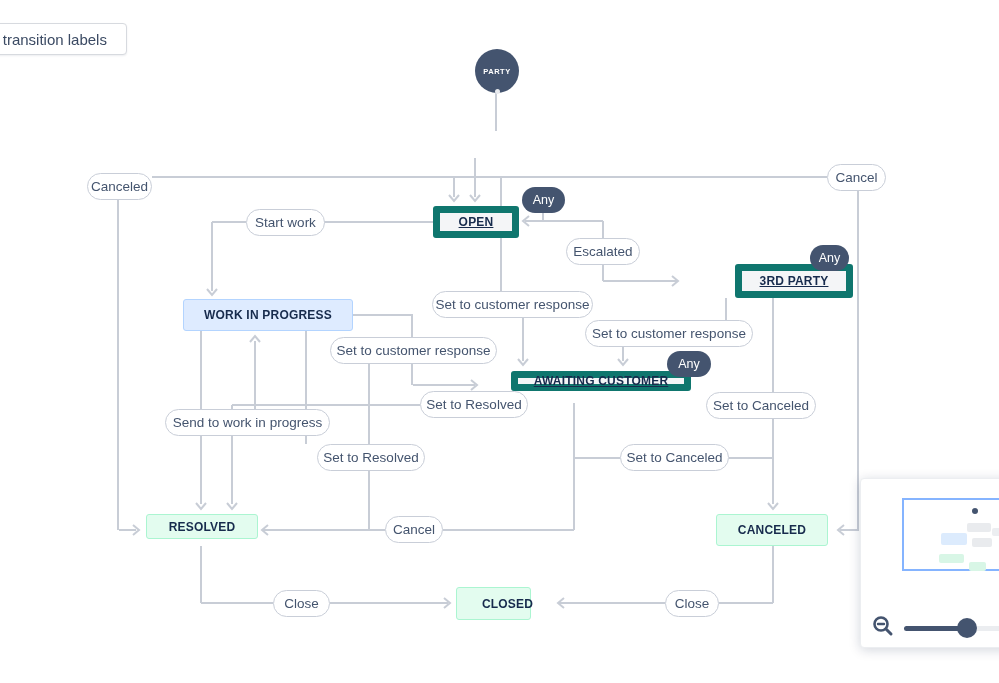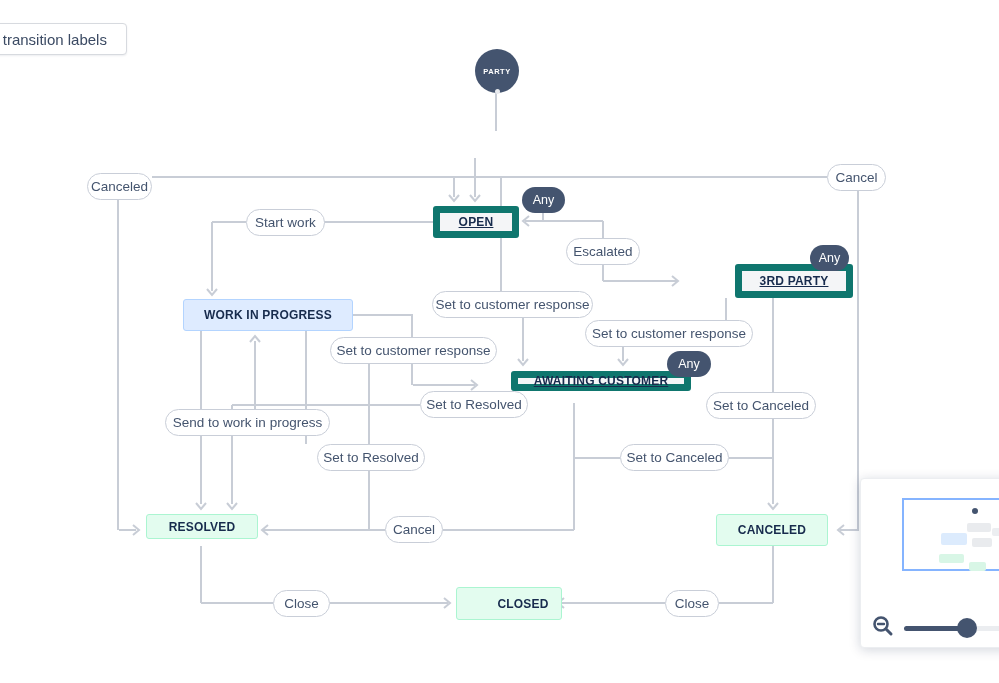--- a/index.html
+++ b/index.html
@@ -161,21 +161,21 @@
 
   <div id="start-node">PARTY</div>
   <div id="start-port"></div>
 
   <div class="node neutral" style="left:433px;top:206px;width:86px;height:32px;">OPEN</div>
   <div class="node neutral" style="left:687px;top:264px;width:118px;height:34px;margin-left:48px;">3RD PARTY</div>
   <div class="node blue" style="left:183px;top:299px;width:170px;height:32px;">WORK IN PROGRESS</div>
   <div class="node neutral" style="left:511px;top:371px;width:180px;height:20px;">AWAITING CUSTOMER</div>
   <div class="node green" style="left:146px;top:514px;width:112px;height:25px;">RESOLVED</div>
   <div class="node green" style="left:716px;top:514px;width:112px;height:32px;">CANCELED</div>
-  <div class="node green" style="left:456px;top:587px;width:106px;height:33px;padding-left:28px;">CLOSED</div>
+  <div class="node green" style="left:456px;top:587px;width:75px;height:33px;padding-left:28px;">CLOSED</div>
 
   <div class="pill" style="left:87px;top:173px;width:65px;">Canceled</div>
   <div class="pill" style="left:827px;top:164px;width:59px;">Cancel</div>
   <div class="pill" style="left:246px;top:209px;width:79px;">Start work</div>
   <div class="pill" style="left:566px;top:238px;width:74px;">Escalated</div>
   <div class="pill" style="left:432px;top:291px;width:161px;">Set to customer response</div>
   <div class="pill" style="left:330px;top:337px;width:167px;">Set to customer response</div>
   <div class="pill" style="left:585px;top:320px;width:168px;">Set to customer response</div>
   <div class="pill" style="left:420px;top:391px;width:108px;">Set to Resolved</div>
   <div class="pill" style="left:165px;top:409px;width:165px;">Send to work in progress</div>

